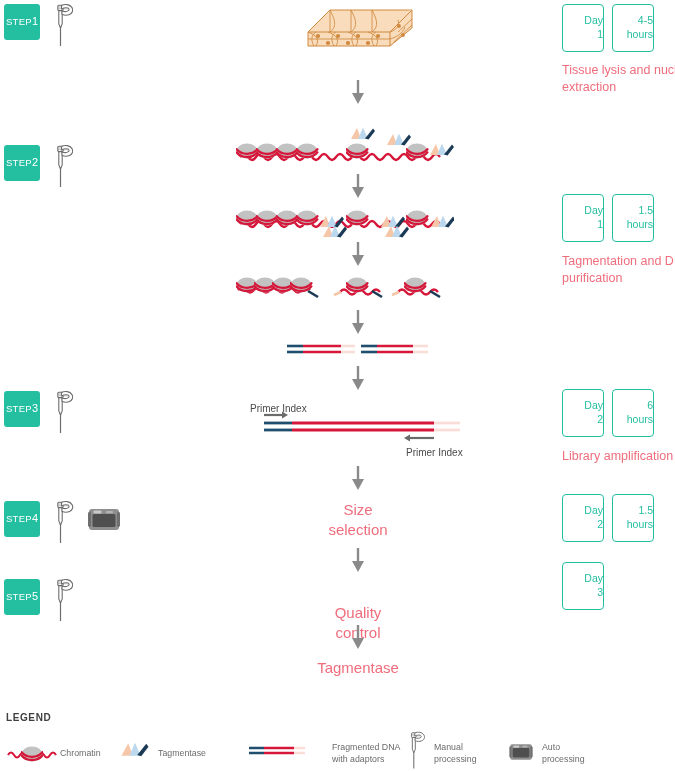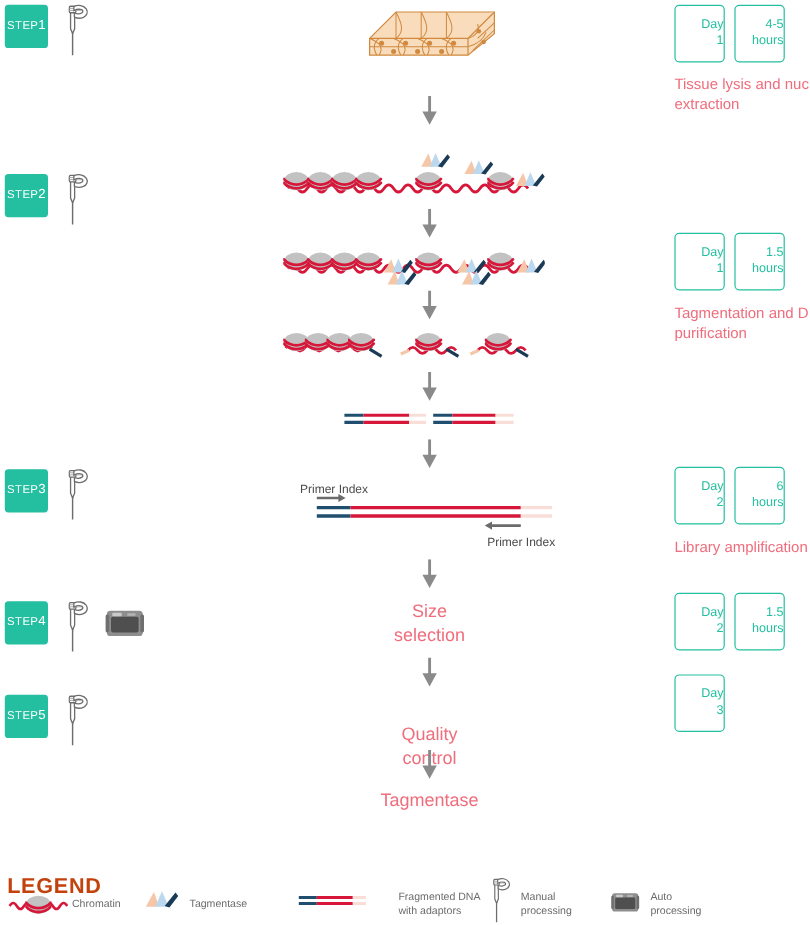--- a/index.html
+++ b/index.html
@@ -70,25 +70,24 @@
   }
 
   .primer-label {
     color: #4a4a4a;
     font-size: 10px;
     white-space: nowrap;
   }
 
   
   .legend-title {
-    color: #c2410c;
-    font-size: 18px;
+    color: #404040;
+    font-size: 10px;
     letter-spacing: 0.6px;
     font-weight: bold;
-    margin-top: 16px;
   }
   .legend-text {
     color: #6b6b6b;
     font-size: 8.8px;
     line-height: 1.35;
     white-space: pre-line;
   }
 </style>
 </head>
 <body>

